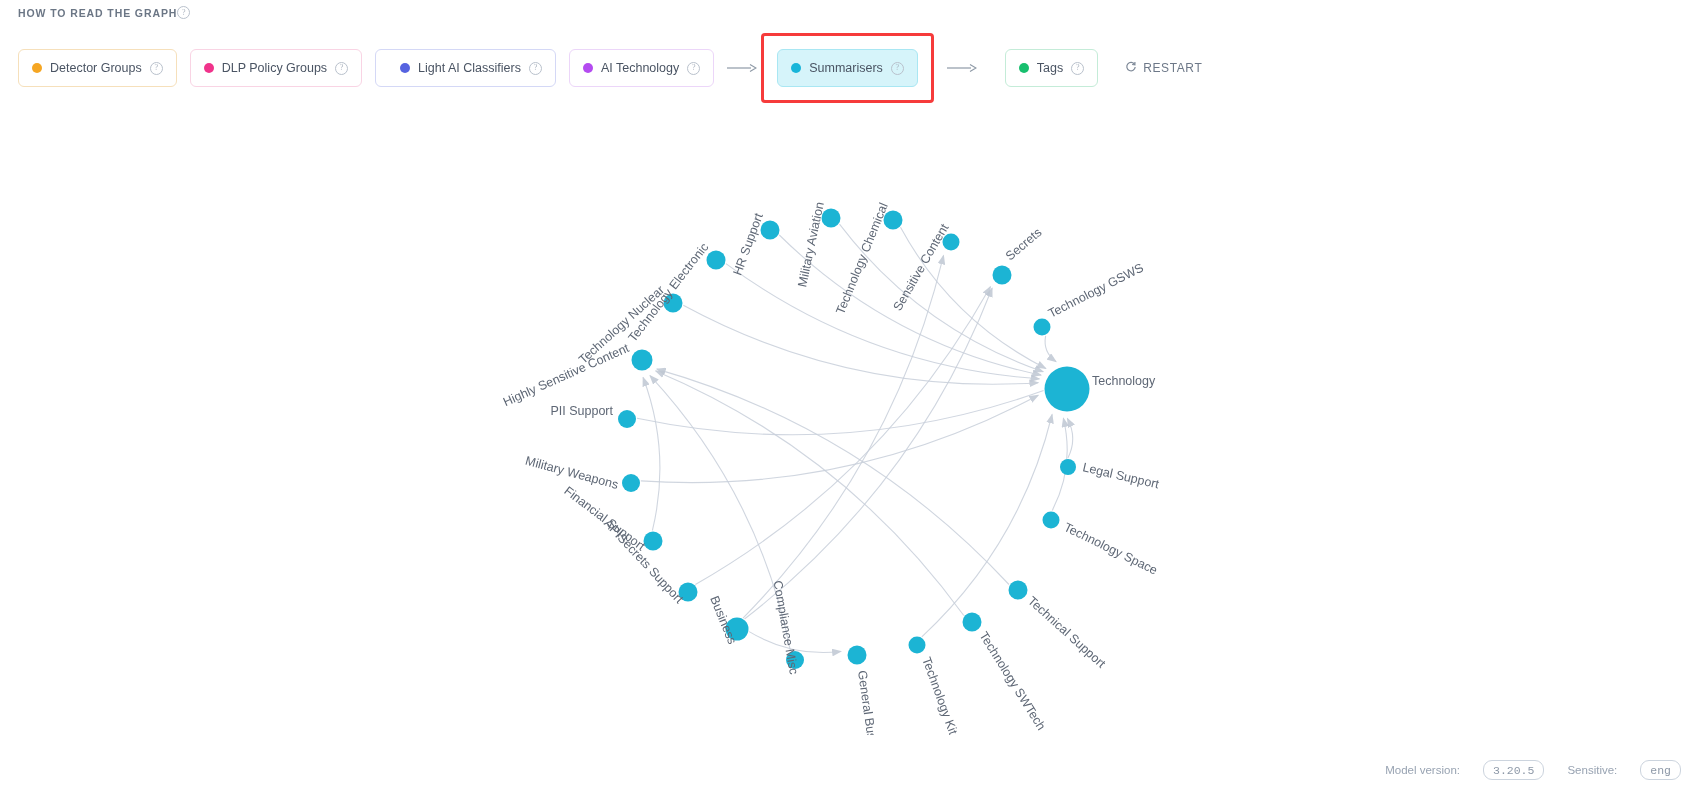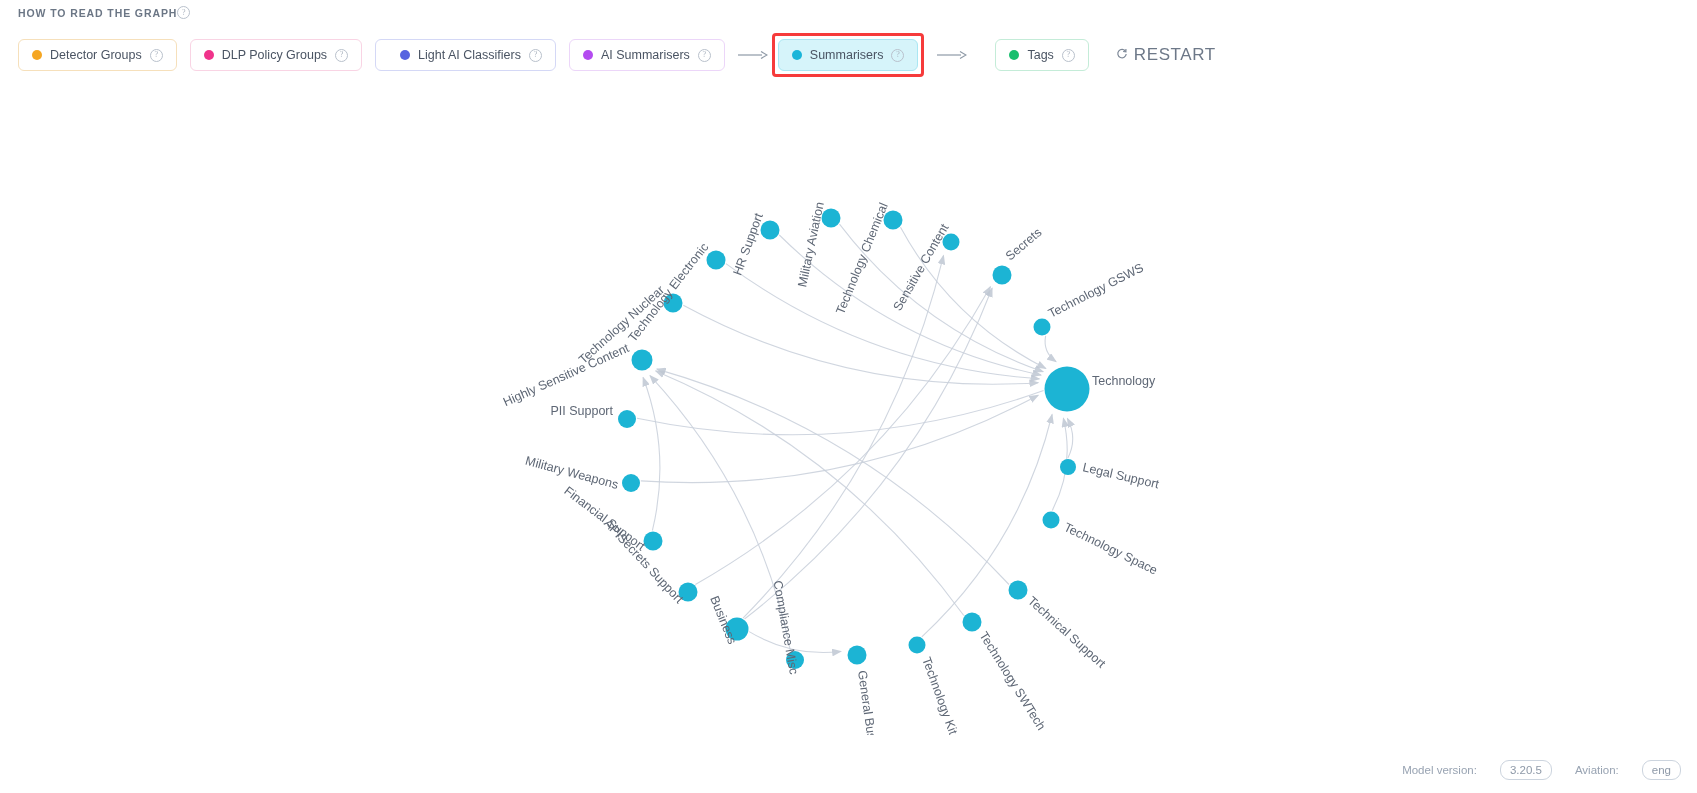--- a/index.html
+++ b/index.html
@@ -53,59 +53,59 @@
     top: 33px;
     display: flex;
     align-items: center;
     gap: 0px;
   }
 
   .chip {
     display: inline-flex;
     align-items: center;
     gap: 8px;
-    height: 32px;
+    height: 38px;
     padding: 0 13px;
     border-radius: 6px;
     background: #ffffff;
     font-size: 12.5px;
     color: #4a5463;
     white-space: nowrap;
     box-sizing: border-box;
   }
   .chip .dot {
     width: 10px;
     height: 10px;
     border-radius: 50%;
     flex: 0 0 auto;
   }
   .chip-wrap { margin-right: 13px; }
   .chip-wrap.selected {
     border: 3px solid #f63b3b;
     border-radius: 4px;
-    padding: 3px;
+    padding: 13px;
     display: inline-block;
     line-height: 0;
   }
 
   .arrow-sep {
     display: inline-flex;
     align-items: center;
     width: 30px;
     margin: 0 4px 0 0;
     color: #8e99a6;
   }
   .arrow-sep svg { display: block; }
 
   #restart-button {
     display: inline-flex;
     align-items: center;
     gap: 6px;
     margin-left: 14px;
-    font-size: 17px;
+    font-size: 12px;
     letter-spacing: 0.6px;
     color: #6d7888;
     background: none;
     border: none;
     cursor: pointer;
     font-family: "Liberation Sans", sans-serif;
     padding: 0;
   }
 
   
@@ -146,20 +146,21 @@
     display: inline-flex;
     align-items: center;
     justify-content: center;
     height: 18px;
     padding: 0 9px;
     border: 1px solid #ccd4de;
     border-radius: 9px;
     color: #8e99a8;
     font-size: 11.5px;
     background: #fff;
+    font-family: Liberation Mono, monospace;
   }
 </style>
 </head>
 <body>
 
 <div id="how-to-read">
   <span class="htr-text">HOW TO READ THE GRAPH</span>
   <span class="help-icon">?</span>
 </div>
 
@@ -174,21 +175,21 @@
         <span>DLP Policy Groups</span>
         <span class="help-icon">?</span>
       </span></span>
     <span class="chip-wrap"><span class="chip" style="border: 1px solid rgb(212, 216, 246); background: rgb(255, 255, 255); padding-left: 24px;">
         <span class="dot" style="background: rgb(86, 99, 224);"></span>
         <span>Light AI Classifiers</span>
         <span class="help-icon">?</span>
       </span></span>
     <span class="chip-wrap"><span class="chip" style="border: 1px solid rgb(236, 214, 249); background: rgb(255, 255, 255);">
         <span class="dot" style="background: rgb(180, 75, 240);"></span>
-        <span>AI Summarisers</span>
+        <span>AI Technology</span>
         <span class="help-icon">?</span>
       </span></span>
     <span class="arrow-sep">
       <svg width="30" height="10" viewBox="0 0 30 10">
         <line x1="0" y1="5" x2="24" y2="5" stroke="#8e99a6" stroke-width="1.2"></line>
         <path d="M23,1.5 L29,5 L23,8.5" fill="none" stroke="#8e99a6" stroke-width="1.2"></path>
       </svg>
     </span>
     <span class="chip-wrap selected"><span class="chip" style="border: 1px solid rgb(169, 231, 243); background: rgb(214, 244, 250);">
         <span class="dot" style="background: rgb(25, 181, 217);"></span>
@@ -290,15 +291,15 @@
         <text class="node-label" x="922" y="584" text-anchor="start" transform="rotate(70 922 584)">Technology Kit</text>
         <text class="node-label" x="790" y="600" text-anchor="end" transform="rotate(80 790 600)">Compliance Misc</text>
         <text class="node-label" x="858" y="596" text-anchor="start" transform="rotate(82 858 596)">General Business</text>
       </g>
   </svg>
 </div>
 
 <div id="footer-status">
   <span>Model version:</span>
   <span class="pill">3.20.5</span>
-  <span>Aviation:</span>
+  <span>Sensitive:</span>
   <span class="pill">eng</span>
 </div>
 
 </body></html>

